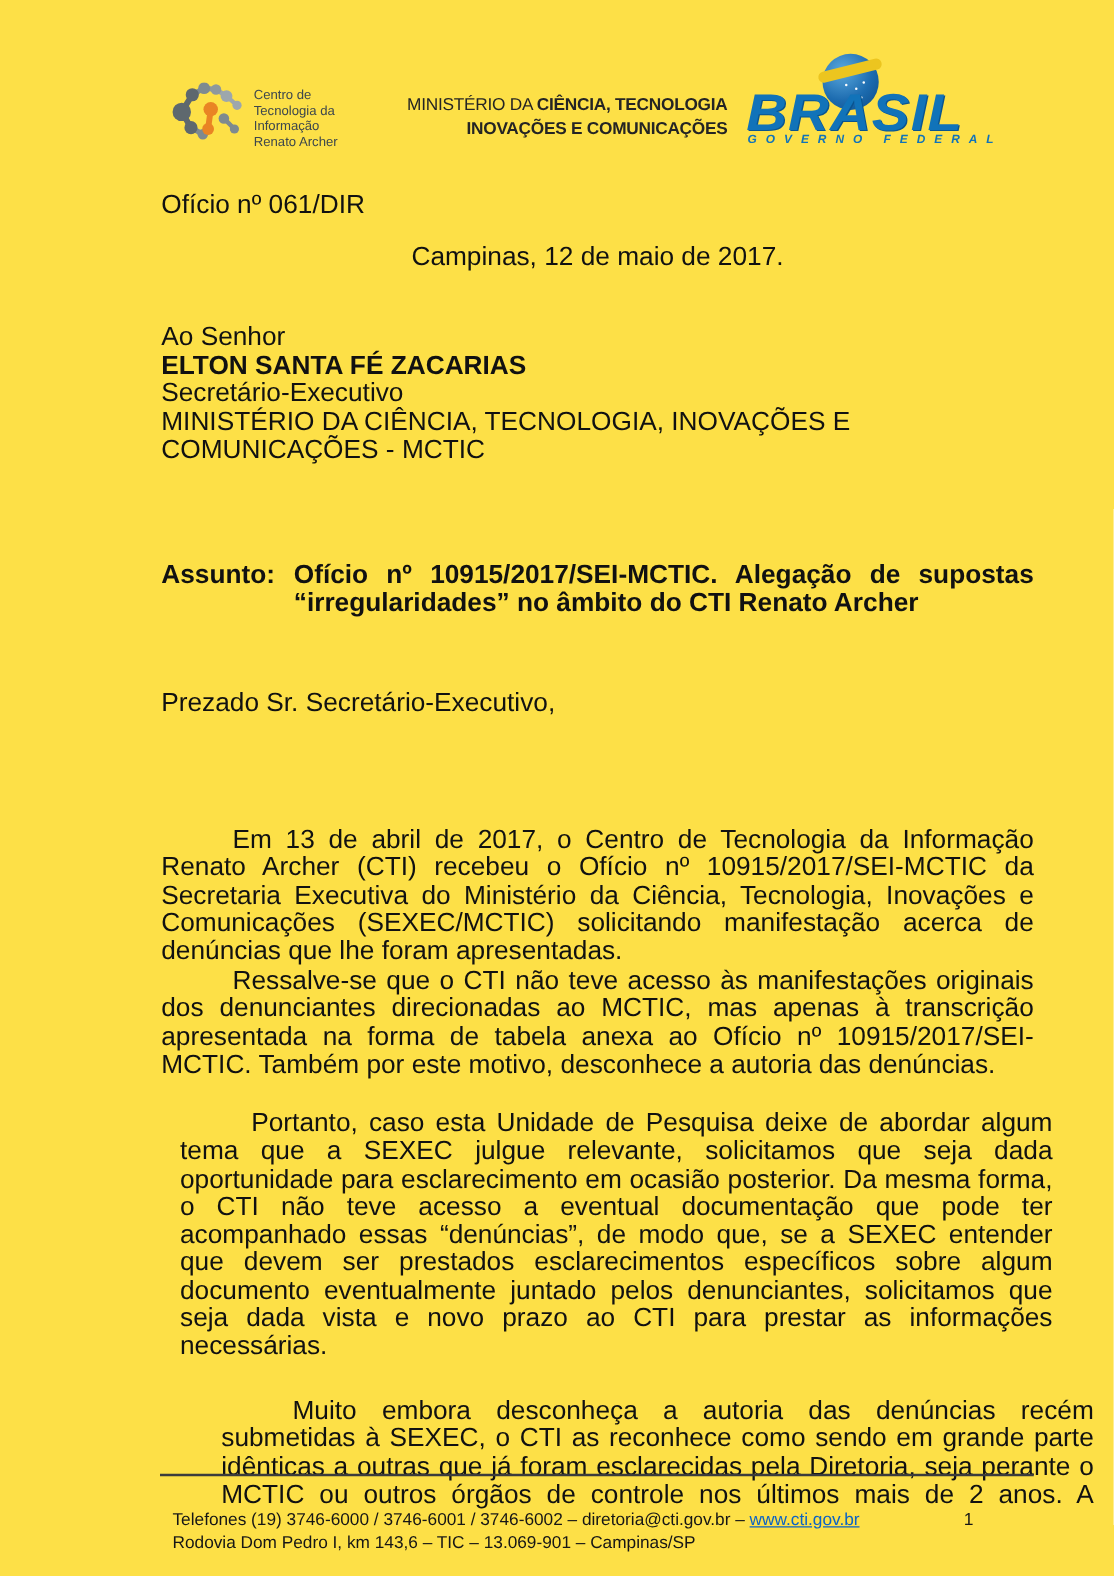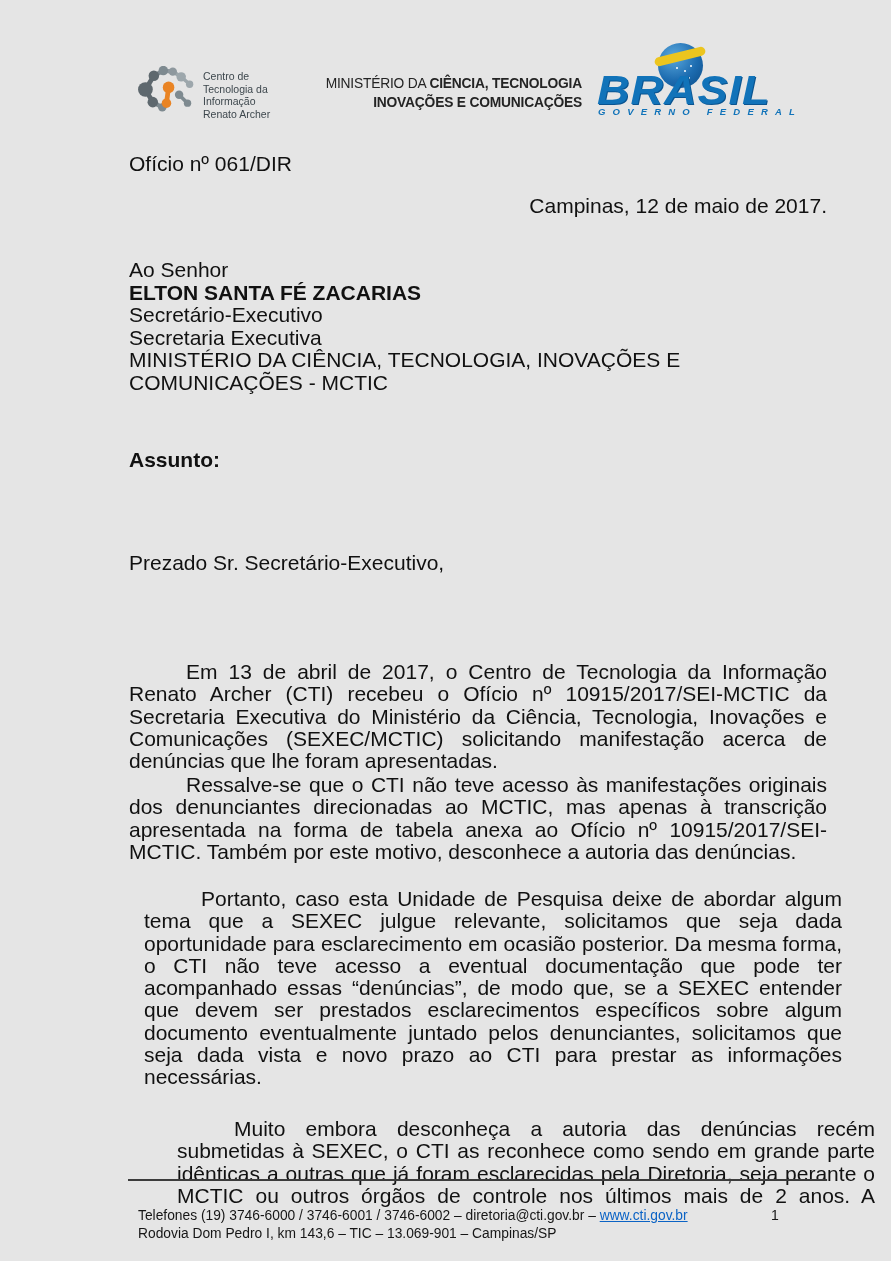--- a/index.html
+++ b/index.html
@@ -1,21 +1,21 @@
 <!DOCTYPE html>
 <html><head>
 <meta charset="utf-8">
 <style>
   * { margin: 0; padding: 0; box-sizing: border-box; }
   html, body { background: #ffffff; }
   .page {
     position: relative;
     width: 891px;
     height: 1261px;
-    background: #e5e5e5;
+    background: #fde047;
     font-family: "Liberation Sans", "DejaVu Sans", sans-serif;
     color: #111111;
     overflow: hidden;
   }
 
   
   .cti-logo { position: absolute; left: 137px; top: 64px; width: 175px; height: 56px; display: flex; align-items: flex-start; }
   .cti-logo svg { width: 60px; height: 47px; margin-top: 2px; }
   .cti-logo-text { margin-left: 6px; font-size: 10.5px; line-height: 12.5px; color: #3d474d; padding-top: 6px; }
 
@@ -49,21 +49,21 @@
   .brasil-subtitle {
     position: absolute; left: 1px; top: 66px; z-index: 2; white-space: nowrap;
     font-size: 9.5px; font-weight: bold; font-style: italic; letter-spacing: 7.2px; color: #1173b9;
   }
 
   
   .abs { position: absolute; }
   .content-left { left: 129px; width: 698px; }
   .body-text { font-size: 21px; }
   .ref { top: 152px; }
-  .date-line { top: 194px; text-align: right; }
+  .date-line { top: 194px; text-align: center; }
   .recipient { top: 259px; line-height: 22.6px; }
   .recipient .name { font-weight: bold; }
   .subject { top: 448px; display: flex; font-weight: bold; line-height: 23px; }
   .subject-label { width: 106px; flex: 0 0 106px; }
   .subject-text { flex: 1; text-align: justify; }
   .salutation { top: 551px; }
   .para { text-align: justify; text-indent: 57px; line-height: 22.3px; }
   .p1 { top: 661px; }
   .p2 { top: 774px; }
   .p3 { top: 888px; margin-left: 15px; }
@@ -131,26 +131,26 @@
   </div>
 
   <div class="abs content-left body-text ref">Ofício nº 061/DIR</div>
 
   <div class="abs content-left body-text date-line">Campinas, 12 de maio de 2017.</div>
 
   <div class="abs content-left body-text recipient">
     <div>Ao Senhor</div>
     <div class="name">ELTON SANTA FÉ ZACARIAS</div>
     <div>Secretário-Executivo</div>
-    <div>Secretaria Executiva</div>
     <div>MINISTÉRIO DA CIÊNCIA, TECNOLOGIA, INOVAÇÕES E COMUNICAÇÕES - MCTIC</div>
   </div>
 
   <div class="abs content-left body-text subject">
     <div class="subject-label">Assunto:</div>
+    <div class="subject-text">Ofício nº 10915/2017/SEI-MCTIC. Alegação de supostas “irregularidades” no âmbito do CTI Renato Archer</div>
   </div>
 
   <div class="abs content-left body-text salutation">Prezado Sr. Secretário-Executivo,</div>
 
   <p class="abs content-left body-text para p1">Em 13 de abril de 2017, o Centro de Tecnologia da Informação Renato Archer (CTI) recebeu o Ofício nº 10915/2017/SEI-MCTIC da Secretaria Executiva do Ministério da Ciência, Tecnologia, Inovações e Comunicações (SEXEC/MCTIC) solicitando manifestação acerca de denúncias que lhe foram apresentadas.</p>
   <p class="abs content-left body-text para p2">Ressalve-se que o CTI não teve acesso às manifestações originais dos denunciantes direcionadas ao MCTIC, mas apenas à transcrição apresentada na forma de tabela anexa ao Ofício nº 10915/2017/SEI-MCTIC. Também por este motivo, desconhece a autoria das denúncias.</p>
   <p class="abs content-left body-text para p3">Portanto, caso esta Unidade de Pesquisa deixe de abordar algum tema que a SEXEC julgue relevante, solicitamos que seja dada oportunidade para esclarecimento em ocasião posterior. Da mesma forma, o CTI não teve acesso a eventual documentação que pode ter acompanhado essas “denúncias”, de modo que, se a SEXEC entender que devem ser prestados esclarecimentos específicos sobre algum documento eventualmente juntado pelos denunciantes, solicitamos que seja dada vista e novo prazo ao CTI para prestar as informações necessárias.</p>
   <p class="abs content-left body-text para p4">Muito embora desconheça a autoria das denúncias recém submetidas à SEXEC, o CTI as reconhece como sendo em grande parte idênticas a outras que já foram esclarecidas pela Diretoria, seja perante o MCTIC ou outros órgãos de controle nos últimos mais de 2 anos. A</p>
 
   <div class="footer-rule"></div>

